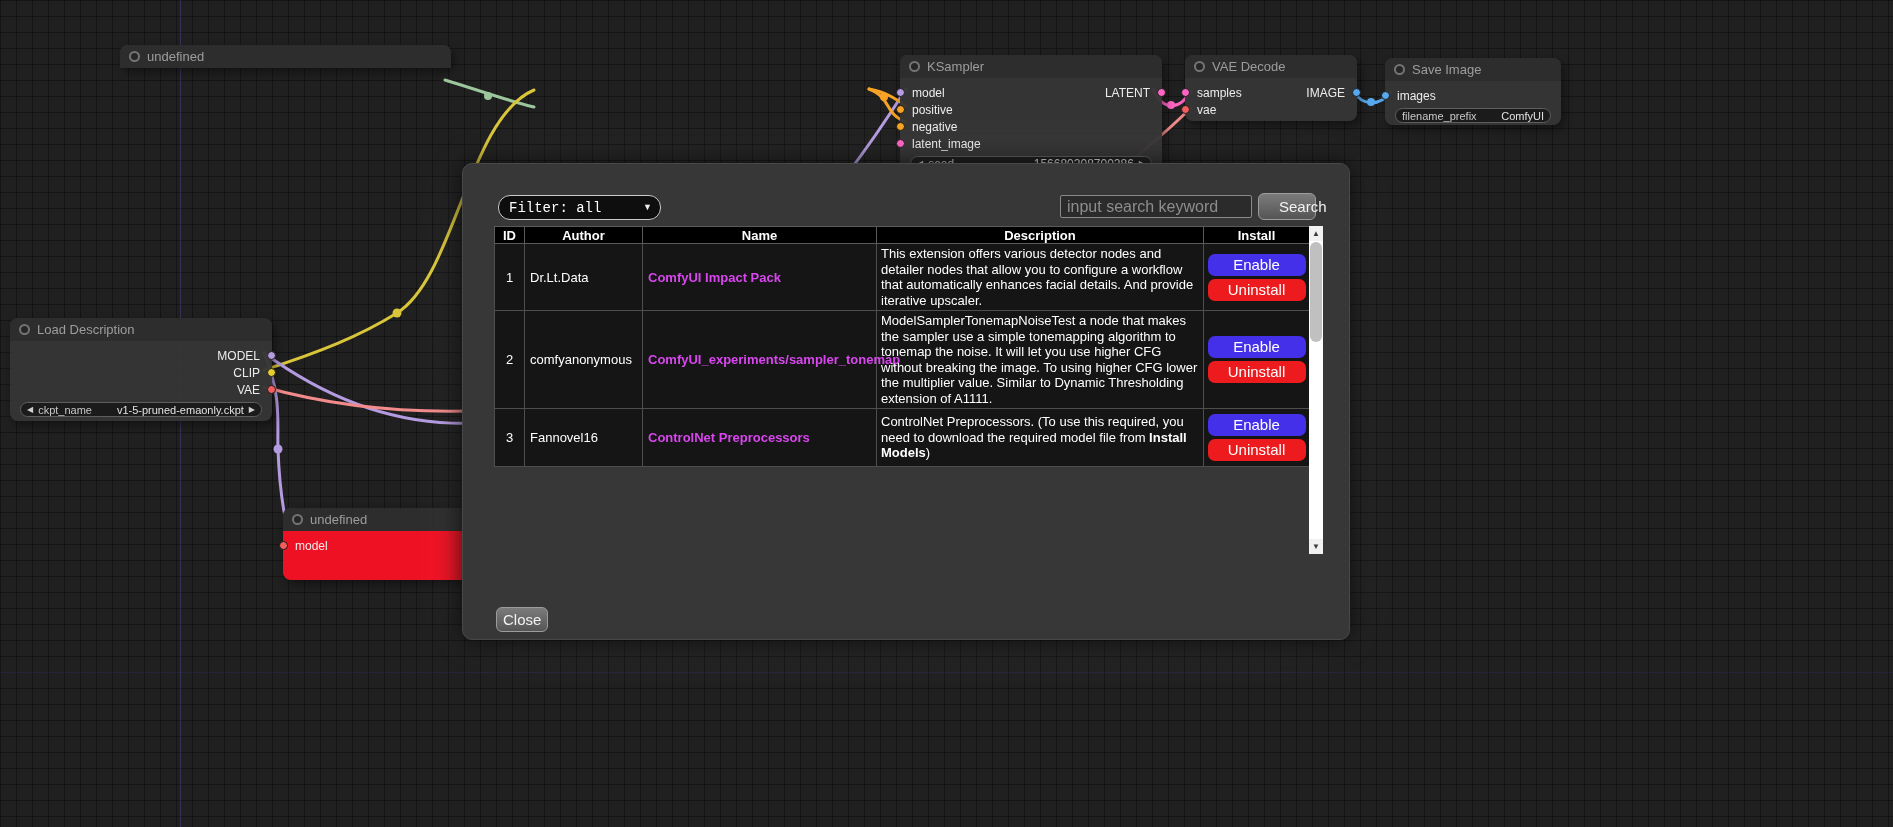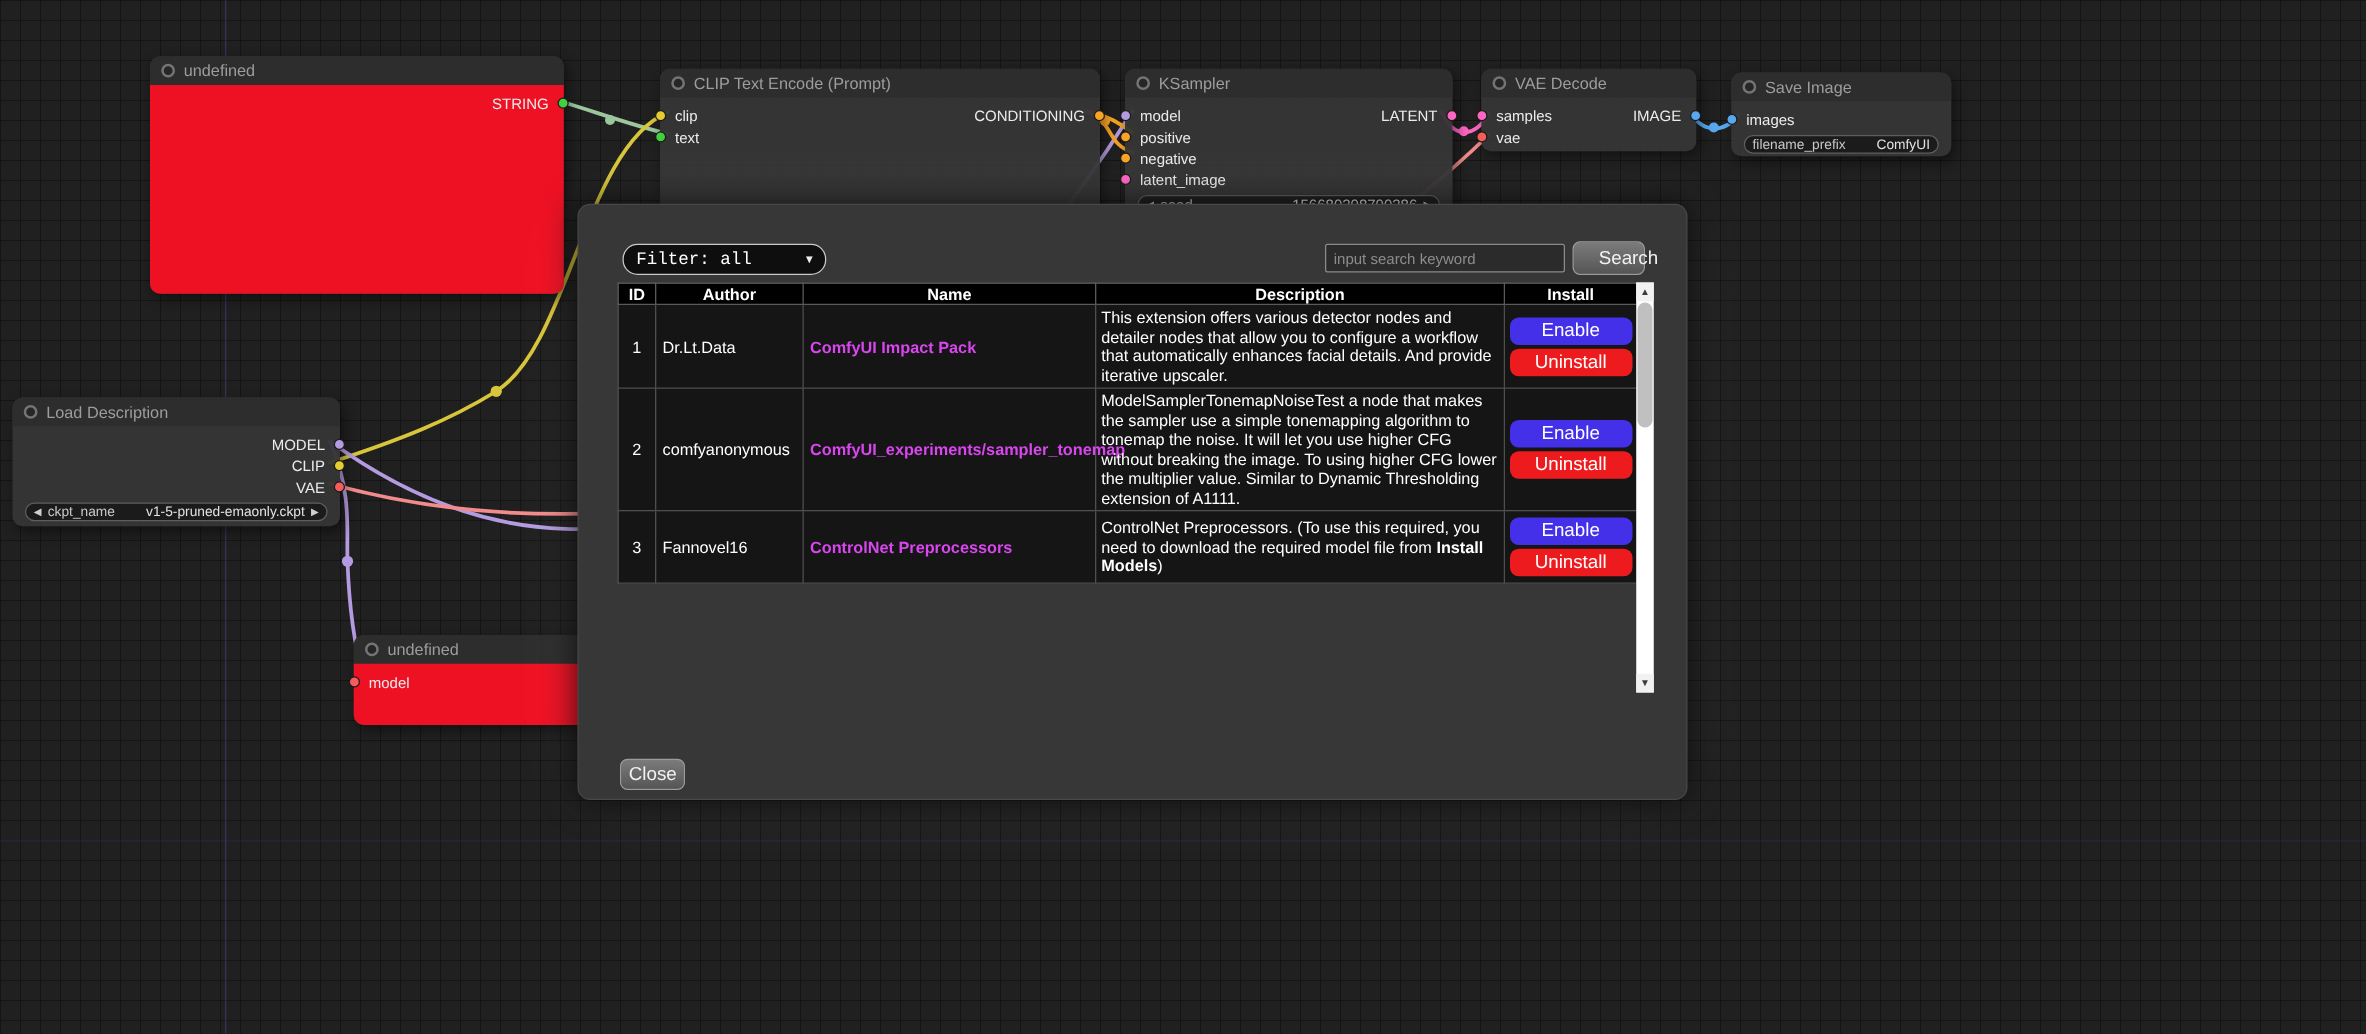--- a/index.html
+++ b/index.html
@@ -64,21 +64,21 @@
   }
   .filter-wrap { position:absolute; left:35px; top:31px; width:163px; height:25px; }
   select.filter {
     width:100%; height:100%; appearance:none; -webkit-appearance:none;
     background:#0e0e0e; color:#fff; border:1px solid #c9c9c9; border-radius:12px;
     padding:0 24px 0 10px; font-size:14px; font-family:Liberation Mono, monospace;
   }
   .caret { position:absolute; right:9px; top:7px; font-size:9px; color:#eee; pointer-events:none; }
   input.search {
     position:absolute; left:597px; top:31px; width:192px; height:23px;
-    background:#2b2b2b; border:1px solid #8a8a8a; color:#ccc; font-size:12px;
+    background:#2b2b2b; border:1px solid #8a8a8a; color:#ccc; font-size:16px;
     padding:0 6px; border-radius:2px; font-family:inherit;
   }
   input.search::placeholder { color:#8d8d8d; }
   .btn {
     background:linear-gradient(#7b7b7b,#555); border:1px solid #9c9c9c; border-radius:6px;
     color:#f2f2f2; font-size:15px; font-family:inherit; cursor:pointer;
   }
   .search-btn { position:absolute; left:795px; top:29px; width:58px; height:27px;padding-left:20px; }
   .close-btn  { position:absolute; left:33px; top:443px; width:52px; height:25px; }
 
@@ -143,55 +143,22 @@
 
     <path d="M1353,91 C1363,107 1380,106 1391,92" stroke="#58a8f0"></path>
     <circle cx="1371" cy="102" r="4" fill="#58a8f0"></circle>
   </svg>
 
   <div class="node" style="left:120px;top:45px;width:331px">
     <div class="node-header">
       <span class="hdot"></span>
       <span>undefined</span>
     </div>
-    <div class="node-body error" style="height:167px">
-      <div class="srow">
-        <div class="slot"></div>
-        <div class="slot">
-          <span>STRING</span>
-        </div>
-        <span class="sdot outp d-green"></span>
-      </div>
-    </div>
-  </div>
-
-  <div class="node" style="left:528px;top:55px;width:352px;height:150px">
-    <div class="node-header">
-      <span class="hdot"></span>
-      <span>CLIP Text Encode (Prompt)</span>
-    </div>
-    <div class="node-body">
-      <div class="srow">
-        <div class="slot">
-          <span>clip</span>
-        </div>
-        <div class="slot">
-          <span>CONDITIONING</span>
-        </div>
-        <span class="sdot inp d-yellow"></span>
-        <span class="sdot outp d-orange"></span>
-      </div>
-      <div class="srow">
-        <div class="slot">
-          <span>text</span>
-        </div>
-        <span class="sdot inp d-green"></span>
-      </div>
-    </div>
-  </div>
+  </div>
+
 
   <div class="node" style="left:900px;top:55px;width:262px;height:130px">
     <div class="node-header">
       <span class="hdot"></span>
       <span>KSampler</span>
     </div>
     <div class="node-body">
       <div class="srow">
         <div class="slot">
           <span>model</span>

